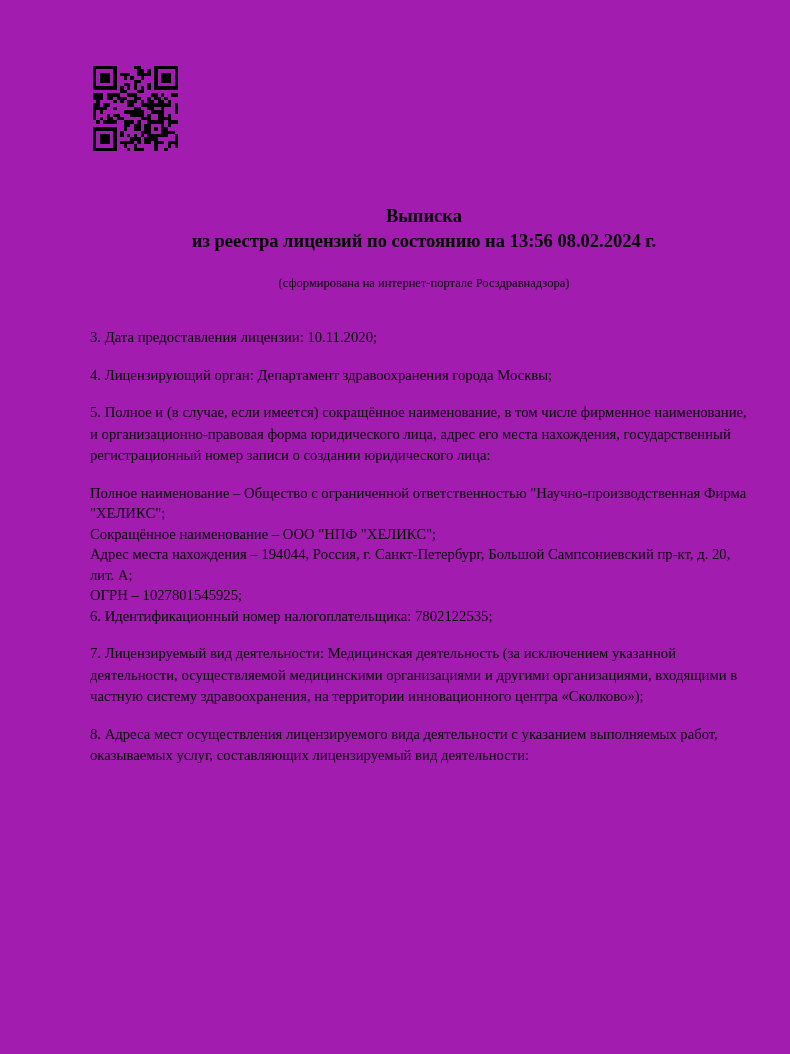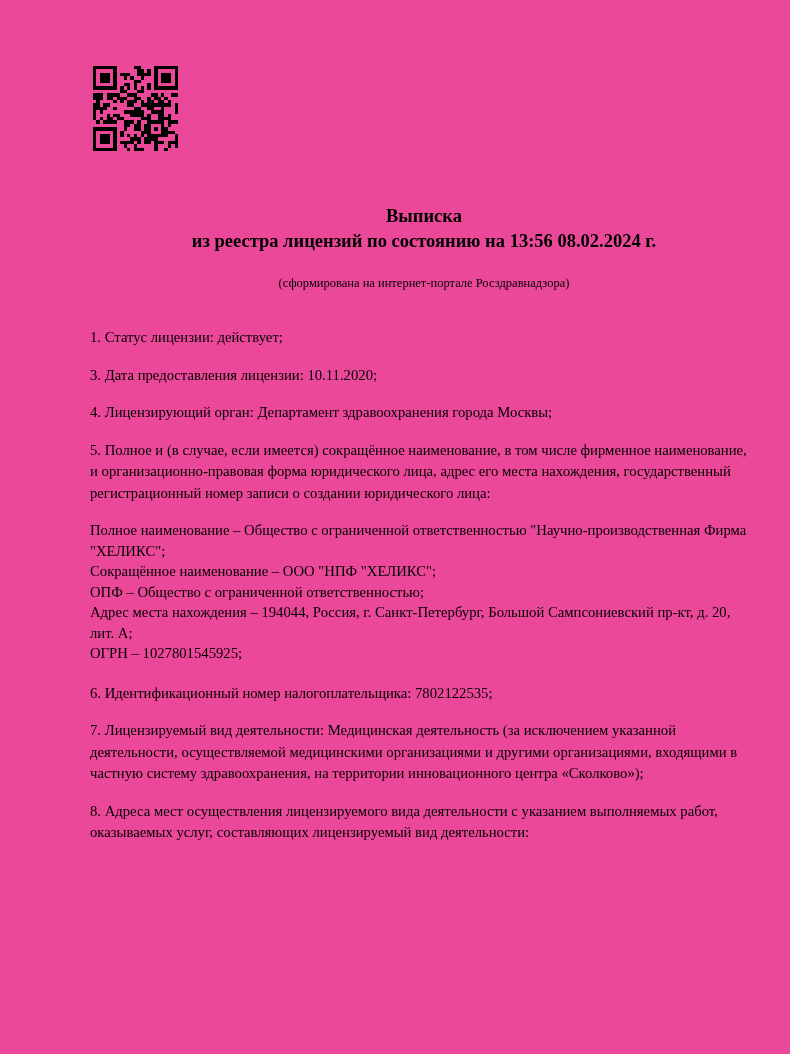--- a/index.html
+++ b/index.html
@@ -1,19 +1,19 @@
 <!DOCTYPE html>
 <html lang="ru"><head>
 <meta charset="utf-8">
 <style>
   html,body{margin:0;padding:0;background:#ffffff;}
   .page{
     position:relative;
     width:790px;height:1054px;
-    background:#ec4899;
+    background:#a21caf;
     color:#000000;
     font-family:"Liberation Serif","DejaVu Serif",serif;
     overflow:hidden;
   }
   .qr{
     position:absolute;left:93px;top:66px;
     width:85px;height:85px;
   }
   .content{
     position:absolute;left:90px;top:0;
@@ -31,21 +31,21 @@
     text-align:center;
     font-size:12.5px;
     line-height:15px;
   }
   .body-text{margin-top:36px;}
   p.para{
     margin:0 0 16px 0;
     font-size:14.7px;
     line-height:21.5px;
   }
-  .org-block{margin:0 0 19px 0;}
+  .org-block{margin:0 0 0 0;}
   .org-block p{
     margin:0;
     font-size:14.7px;
     line-height:20.5px;
   }
 </style>
 </head>
 <body>
 
 <div class="page">
@@ -375,29 +375,27 @@
   <div class="content">
 
     <div class="header">
       <div>Выписка</div>
       <div>из реестра лицензий по состоянию на 13:56 08.02.2024 г.</div>
     </div>
 
     <div class="note">(сформирована на интернет-портале Росздравнадзора)</div>
 
     <div class="body-text">
-      <p class="para">1. Статус лицензии: действует;</p>
       <p class="para">3. Дата предоставления лицензии: 10.11.2020;</p>
       <p class="para">4. Лицензирующий орган: Департамент здравоохранения города Москвы;</p>
       <p class="para">5. Полное и (в случае, если имеется) сокращённое наименование, в том числе фирменное наименование, и организационно-правовая форма юридического лица, адрес его места нахождения, государственный регистрационный номер записи о создании юридического лица:</p>
 
       <div class="org-block">
         <p>Полное наименование – Общество с ограниченной ответственностью "Научно-производственная Фирма "ХЕЛИКС";</p>
         <p>Сокращённое наименование – ООО "НПФ "ХЕЛИКС";</p>
-        <p>ОПФ – Общество с ограниченной ответственностью;</p>
         <p>Адрес места нахождения – 194044, Россия, г. Санкт-Петербург, Большой Сампсониевский пр-кт, д. 20, лит. А;</p>
         <p>ОГРН – 1027801545925;</p>
       </div>
 
       <p class="para">6. Идентификационный номер налогоплательщика: 7802122535;</p>
       <p class="para">7. Лицензируемый вид деятельности: Медицинская деятельность (за исключением указанной деятельности, осуществляемой медицинскими организациями и другими организациями, входящими в частную систему здравоохранения, на территории инновационного центра «Сколково»);</p>
       <p class="para">8. Адреса мест осуществления лицензируемого вида деятельности с указанием выполняемых работ, оказываемых услуг, составляющих лицензируемый вид деятельности:</p>
     </div>
 
   </div>

